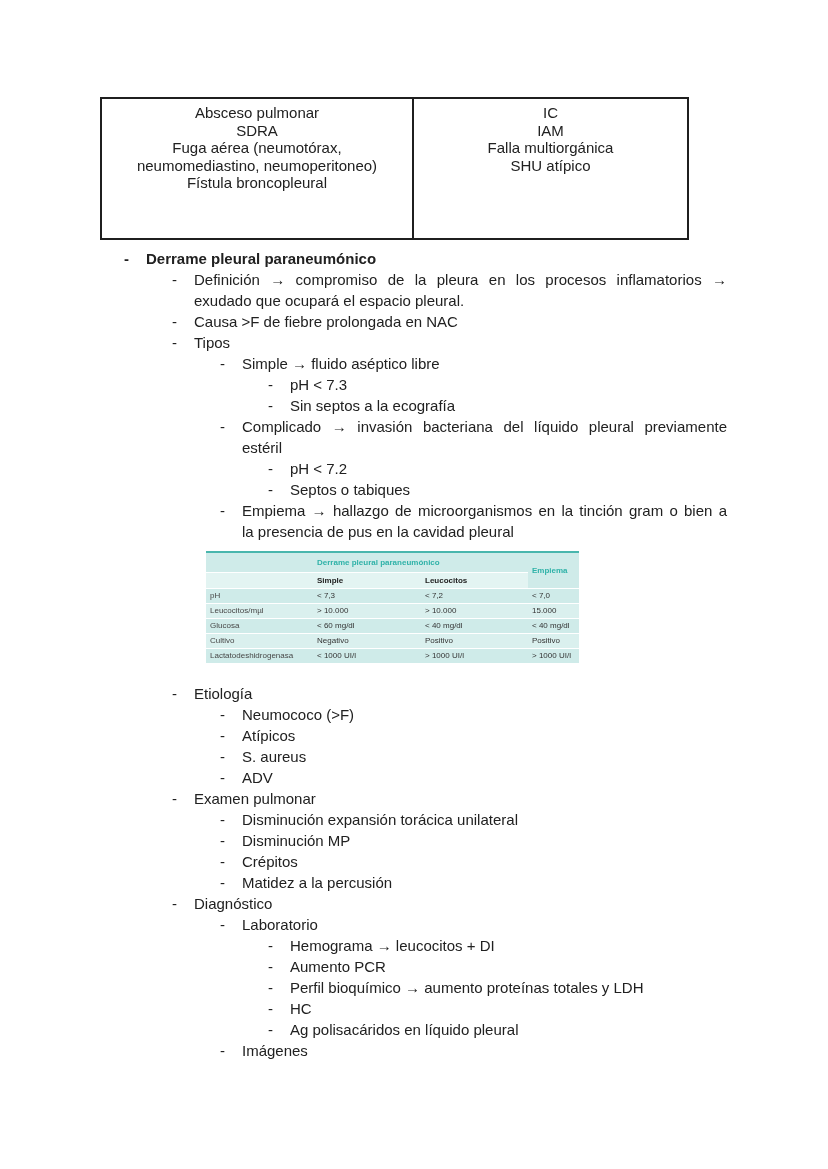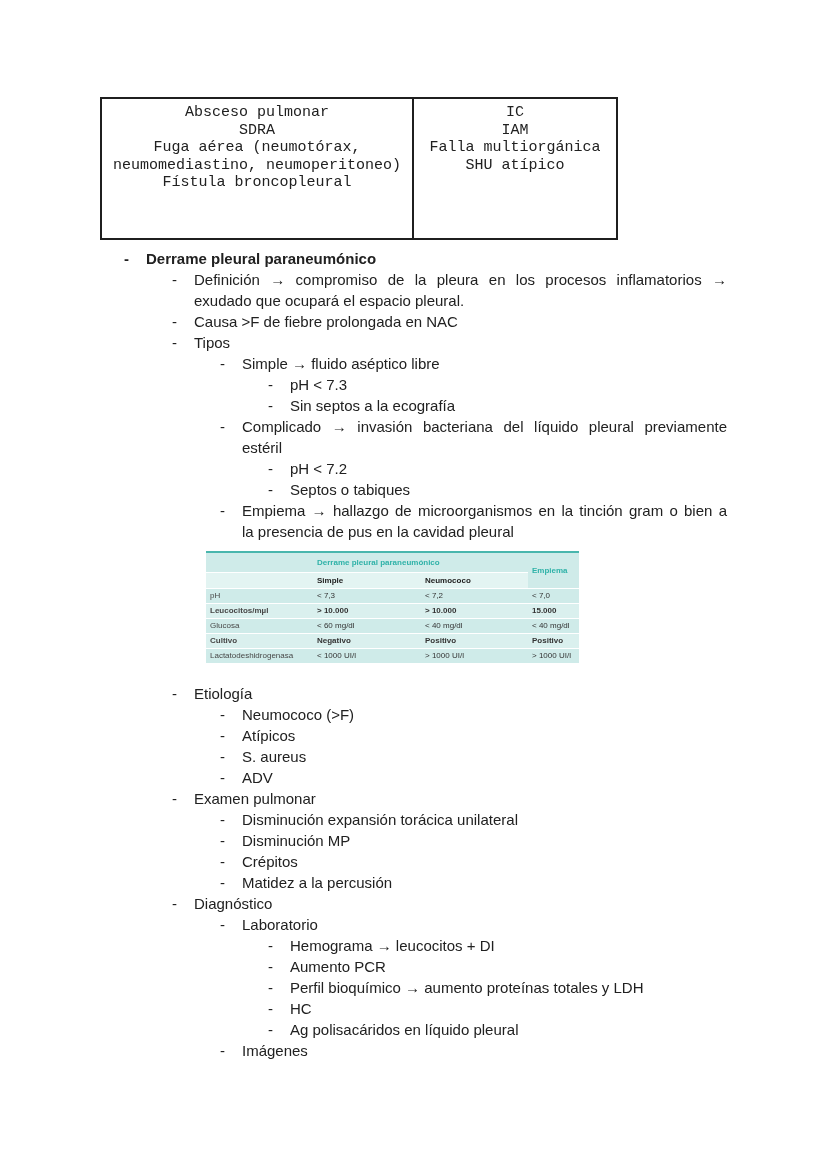--- a/index.html
+++ b/index.html
@@ -4,22 +4,22 @@
 <style>
   * { box-sizing: border-box; }
   body { margin: 0; background: #ffffff; }
   .page {
     position: relative; width: 828px; height: 1169px; background: #ffffff;
     font-family: "Liberation Sans", sans-serif; color: #212121; overflow: hidden;
   }
 
   
   .top-table {
-    position: absolute; left: 100px; top: 97px; width: 518px; height: 143px;
-    border: 2px solid #1f1f1f; display: flex; font-family: Liberation Mono, monospace;
+    position: absolute; left: 100px; top: 97px; width: 589px; height: 143px;
+    border: 2px solid #1f1f1f; display: flex;
   }
   .tcell { padding: 5px 8px 0 8px; text-align: center; font-size: 15px; line-height: 17.5px; }
   .tcell.left  { width: 312px; border-right: 2px solid #1f1f1f; }
   .tcell.right { flex: 1; }
 
   
   .outline { position: absolute; left: 100px; width: 627px; font-size: 15px; }
   .outline-a { top: 248px; }
   .outline-b { top: 683px; }
   .b { position: relative; }
@@ -40,21 +40,21 @@
   }
   .etable td { padding: 1px 4px; vertical-align: middle; overflow: hidden; white-space: nowrap; }
   .etable tr { border-bottom: 1px solid #ffffff; }
   .etable tr.h1 td { height: 20px; background: #cfebe9; }
   .etable td.emp { background: #d5eeec; color: #2fb2a8; font-weight: bold; }
   .etable .group { color: #2fb2a8; font-weight: bold; }
   .etable tr.h2 td { height: 16px; background: #e3f4f2; font-weight: bold; color: #222; }
   .etable tr.r td { height: 15px; color: #333; margin-top: 43px; }
   .etable tr.r td.lbl { color: #474747; }
   .etable tr.ra td { background: #cfebe9; }
-  .etable tr.rb td { background: #daf0ee; font-weight: bold; }
+  .etable tr.rb td { background: #daf0ee; }
 </style>
 </head>
 <body>
 
 <div class="page">
 
   <div class="top-table">
     <div class="tcell left">
       <div>Absceso pulmonar</div>
       <div>SDRA</div>
@@ -128,21 +128,21 @@
     </colgroup>
     <tbody>
       <tr class="h1">
         <td></td>
         <td class="group" colspan="2">Derrame pleural paraneumónico</td>
         <td class="emp" rowspan="2">Empiema</td>
       </tr>
       <tr class="h2">
         <td></td>
         <td>Simple</td>
-        <td>Neumococo</td>
+        <td>Leucocitos</td>
       </tr>
       <tr class="r ra">
         <td class="lbl">pH</td>
         <td>&lt; 7,3</td>
         <td>&lt; 7,2</td>
         <td>&lt; 7,0</td>
       </tr>
       <tr class="r rb">
         <td class="lbl">Leucocitos/mµl</td>
         <td>&gt; 10.000</td>

